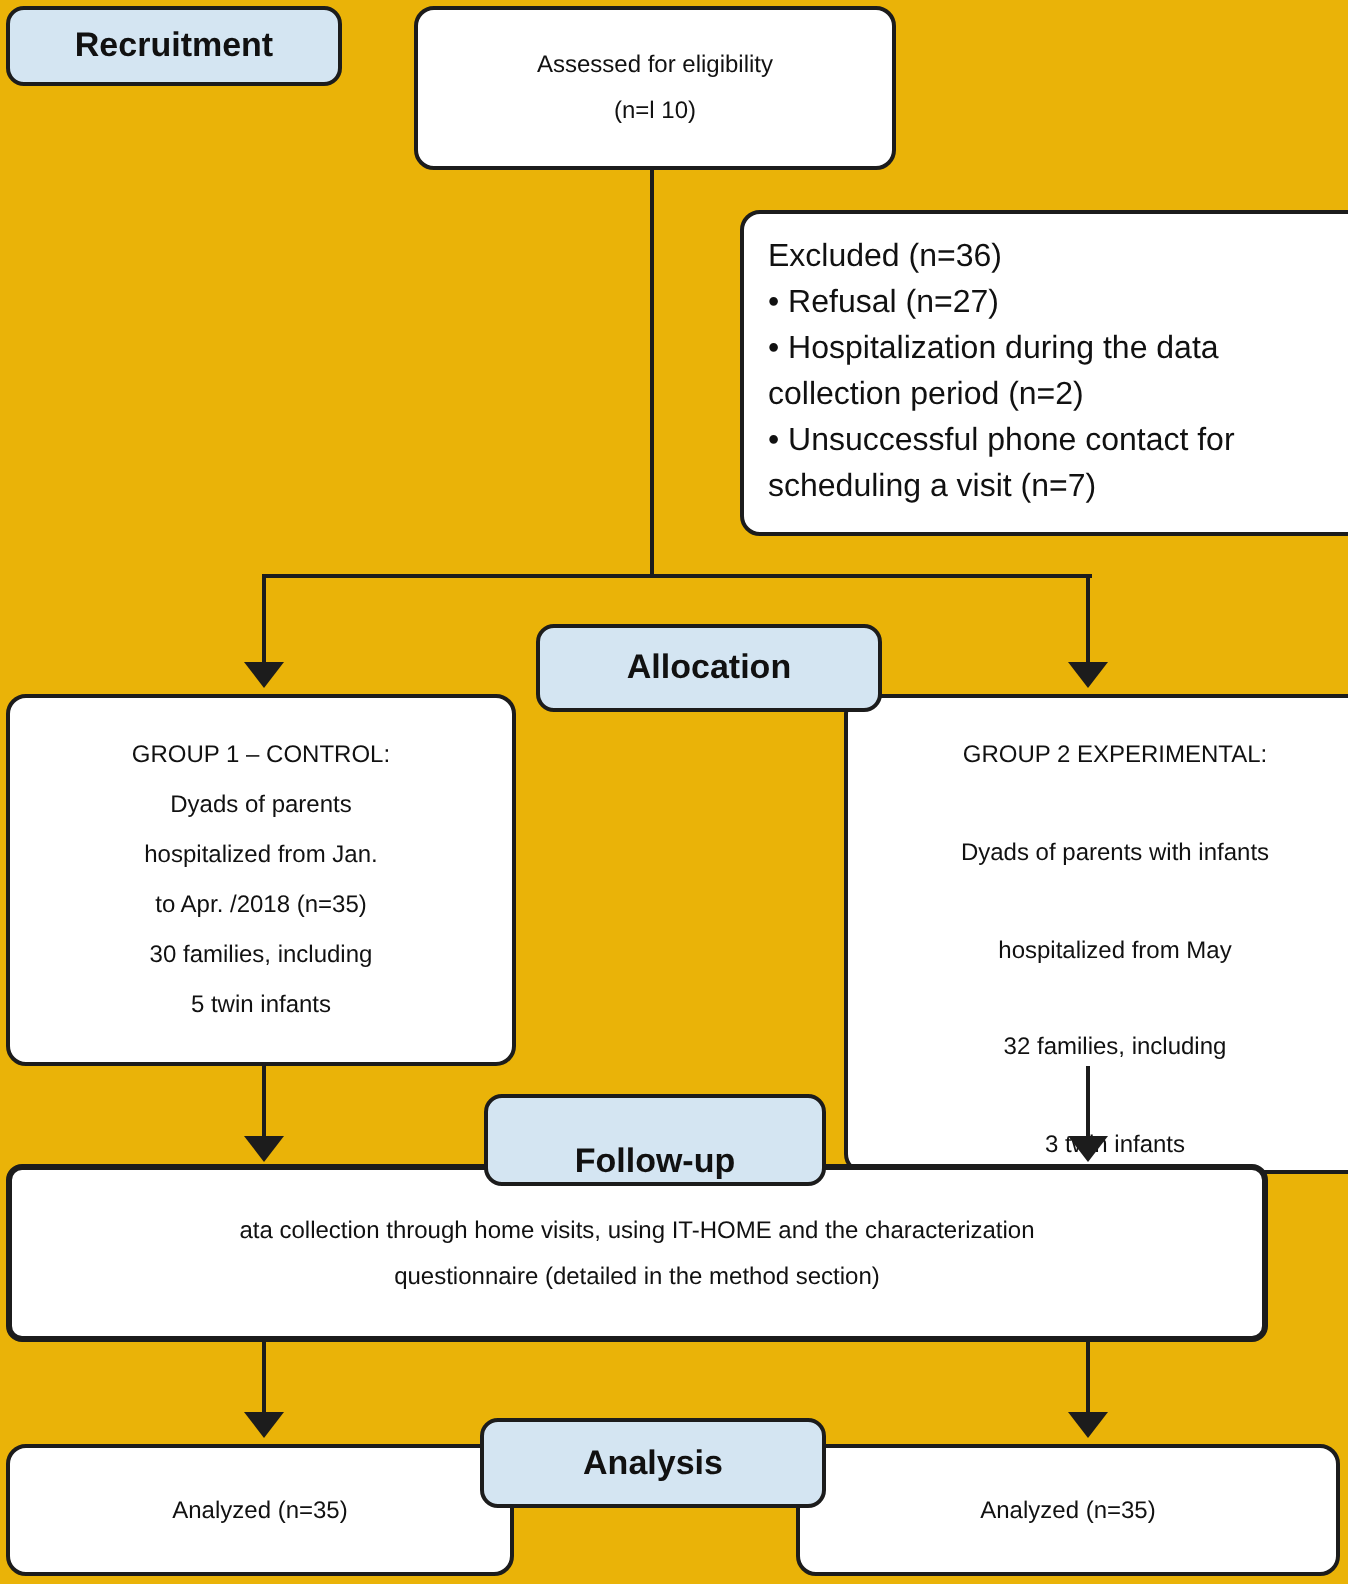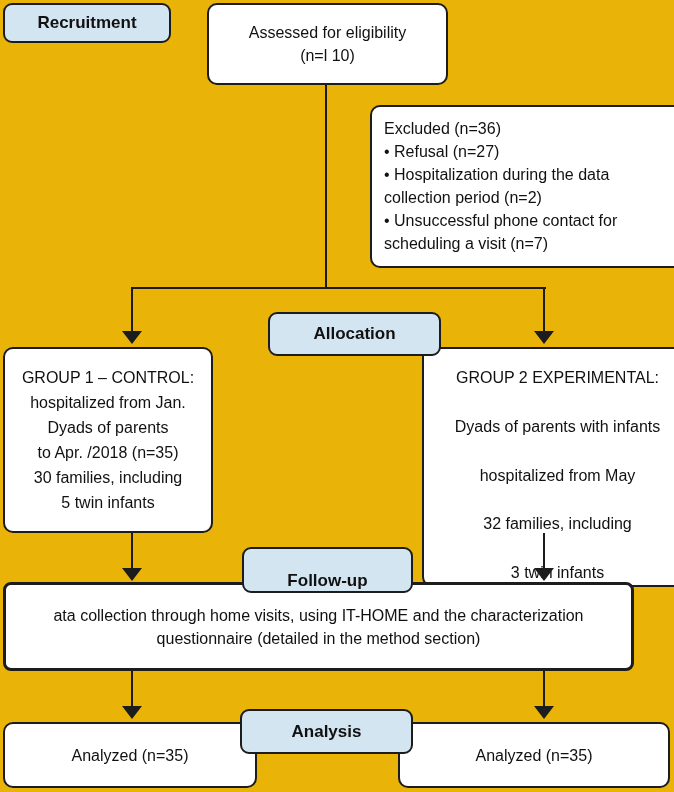--- a/index.html
+++ b/index.html
@@ -29,21 +29,21 @@
     box-sizing:border-box;
     background:var(--stage-fill);
     border:2.5px solid var(--border);
     border-radius:9px;
     display:flex;align-items:center;justify-content:center;
     font-weight:bold;font-size:17px;
     z-index:5;
   }
   .center-text{
     display:flex;flex-direction:column;align-items:center;justify-content:center;
-    text-align:center;font-size:16px;line-height:23px;
+    text-align:center;font-size:12px;line-height:23px;
   }
   .left-text{
     font-size:16px;line-height:23px;text-align:left;
     padding:10px 12px;
     margin-left:32px;
   }
   .vline,.hline{position:absolute;background:var(--border);z-index:1;}
   .arrowhead{
     position:absolute;width:0;height:0;z-index:1;
     border-left:10px solid transparent;
@@ -82,24 +82,24 @@
   <div class="hline" style="left:131px;top:287px;width:415px;height:2px;"></div>
   <div class="vline" style="left:131px;top:287px;width:2px;height:45px;"></div>
   <div class="arrowhead" style="left:122px;top:331px;"></div>
   <div class="vline" style="left:543px;top:287px;width:2px;height:45px;"></div>
   <div class="arrowhead" style="left:534px;top:331px;"></div>
 
   <div class="stage" style="left:240px;top:312px;width:173px;height:44px;margin-left:28px;">
     <span>Allocation</span>
   </div>
 
-  <div class="box center-text group-lines" style="left:3px;top:347px;width:210px;height:186px;justify-content:flex-start;">
+  <div class="box center-text group-lines" style="left:3px;top:347px;width:255px;height:186px;justify-content:flex-start;">
     <div>GROUP 1 – CONTROL:</div>
+    <div>Dyads of parents</div>
     <div>hospitalized from Jan.</div>
-    <div>Dyads of parents</div>
     <div>to Apr. /2018 (n=35)</div>
     <div>30 families, including</div>
     <div>5 twin infants</div>
   </div>
 
   <div class="box center-text group-lines" style="left:422px;top:347px;width:271px;height:240px;justify-content:space-between;">
     <div>GROUP 2 EXPERIMENTAL:</div>
     <div>Dyads of parents with infants</div>
     <div>hospitalized from May</div>
     <div>32 families, including</div>

